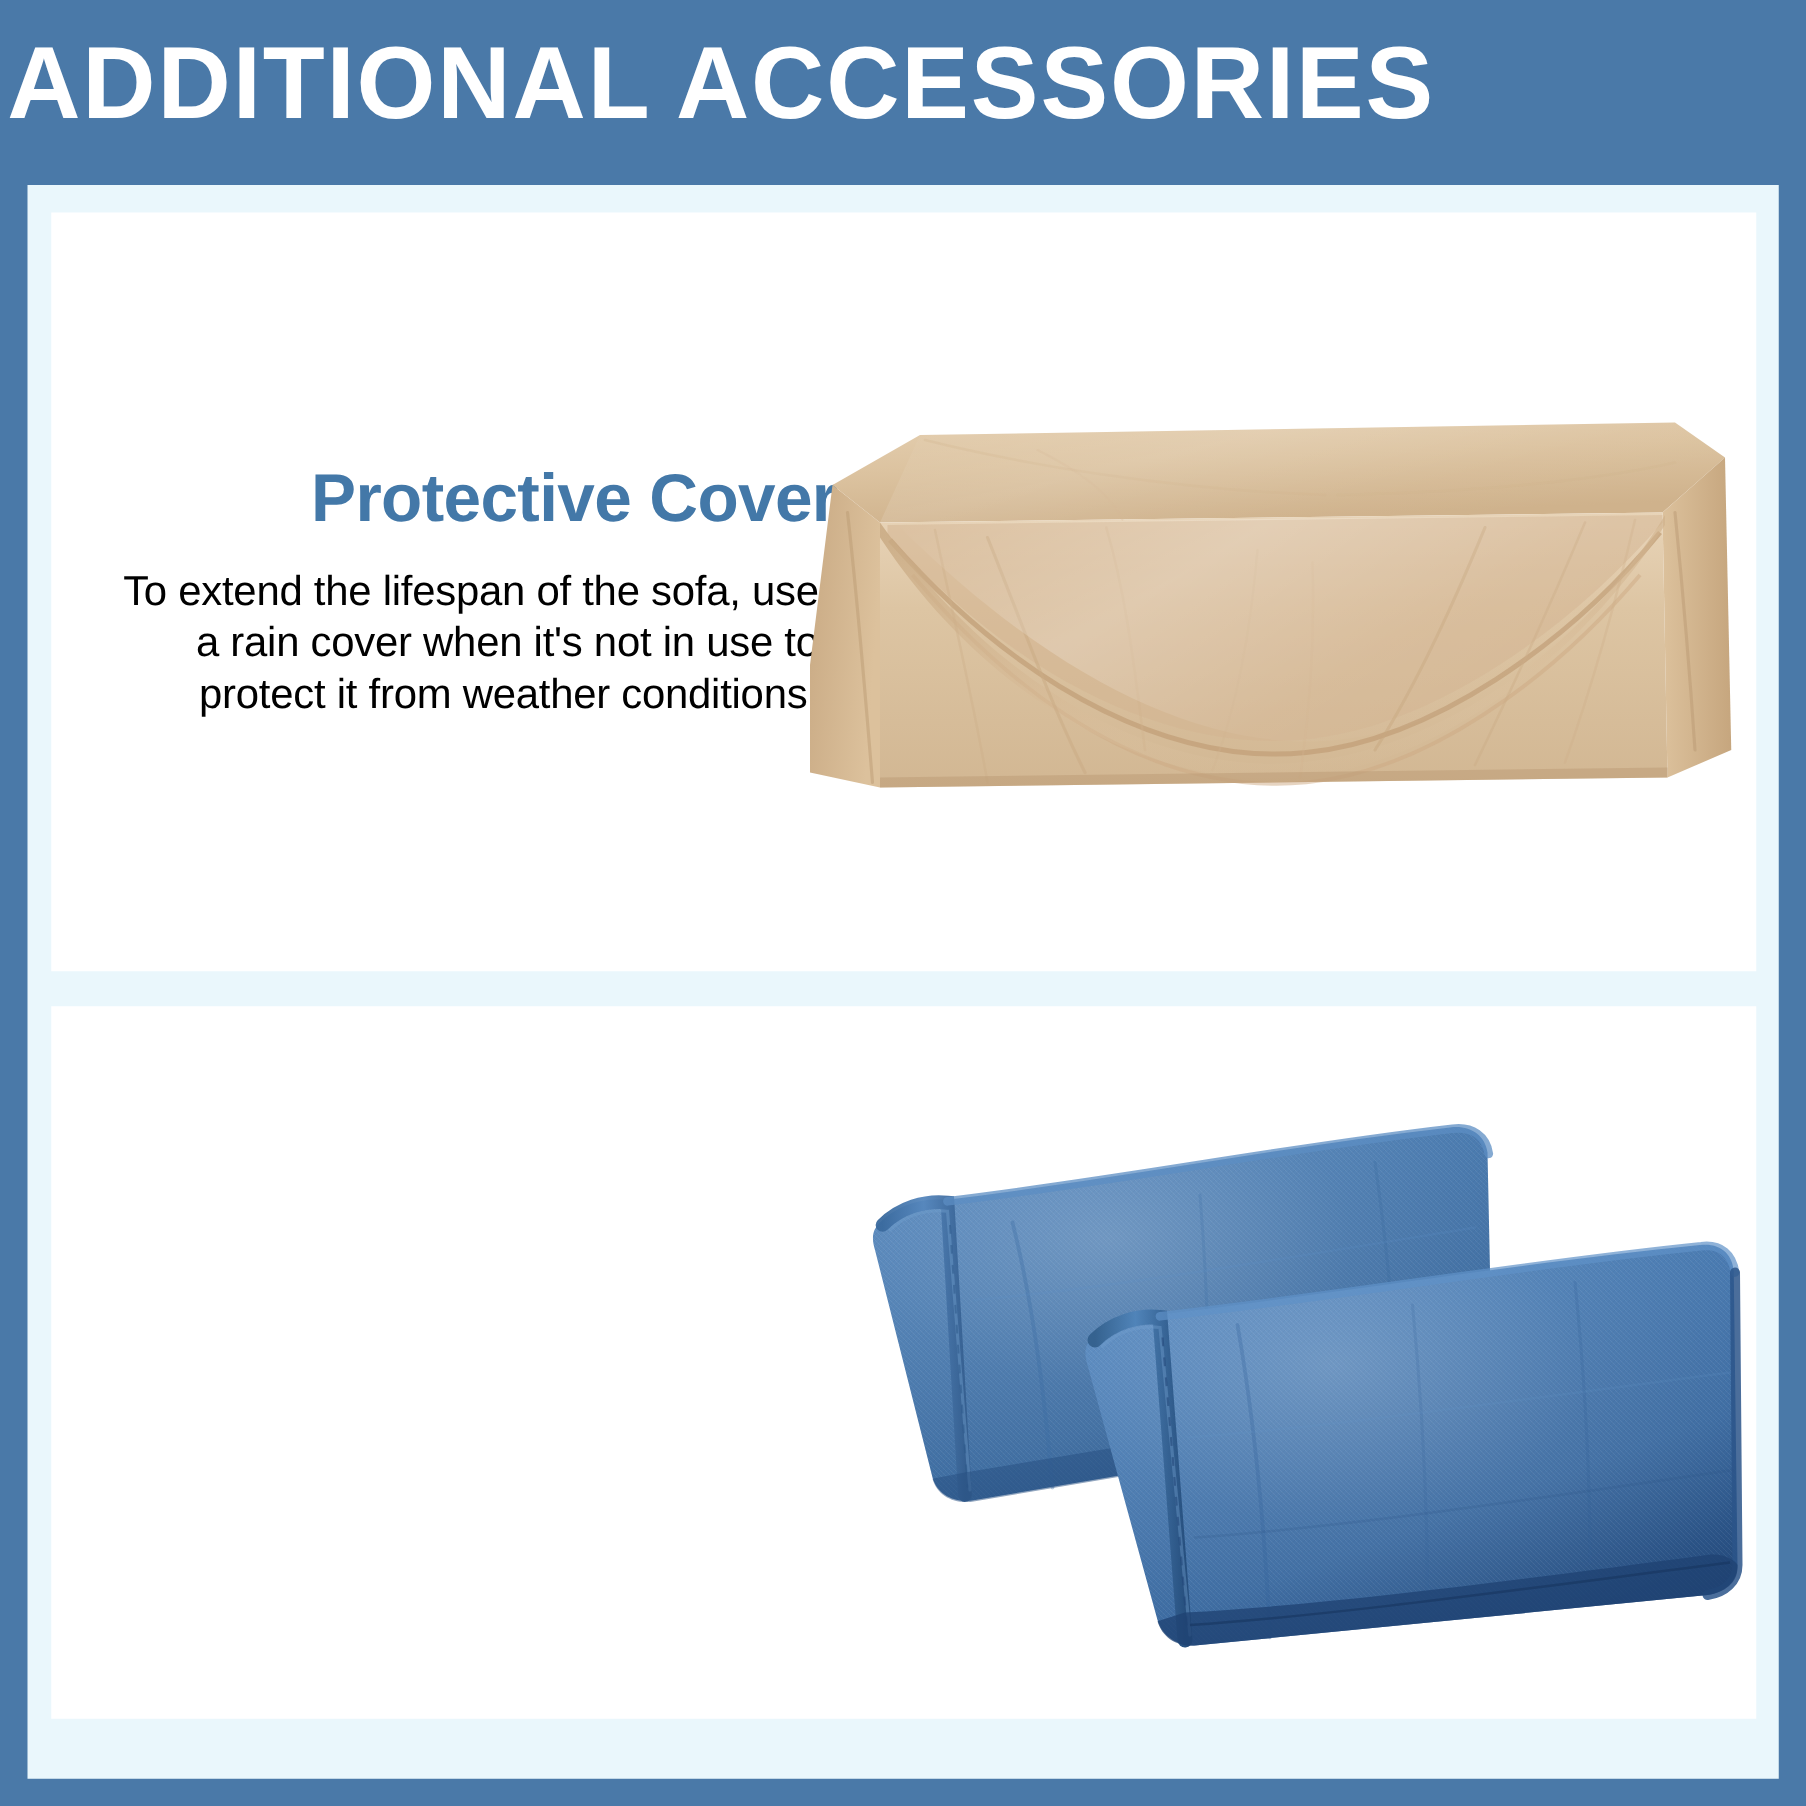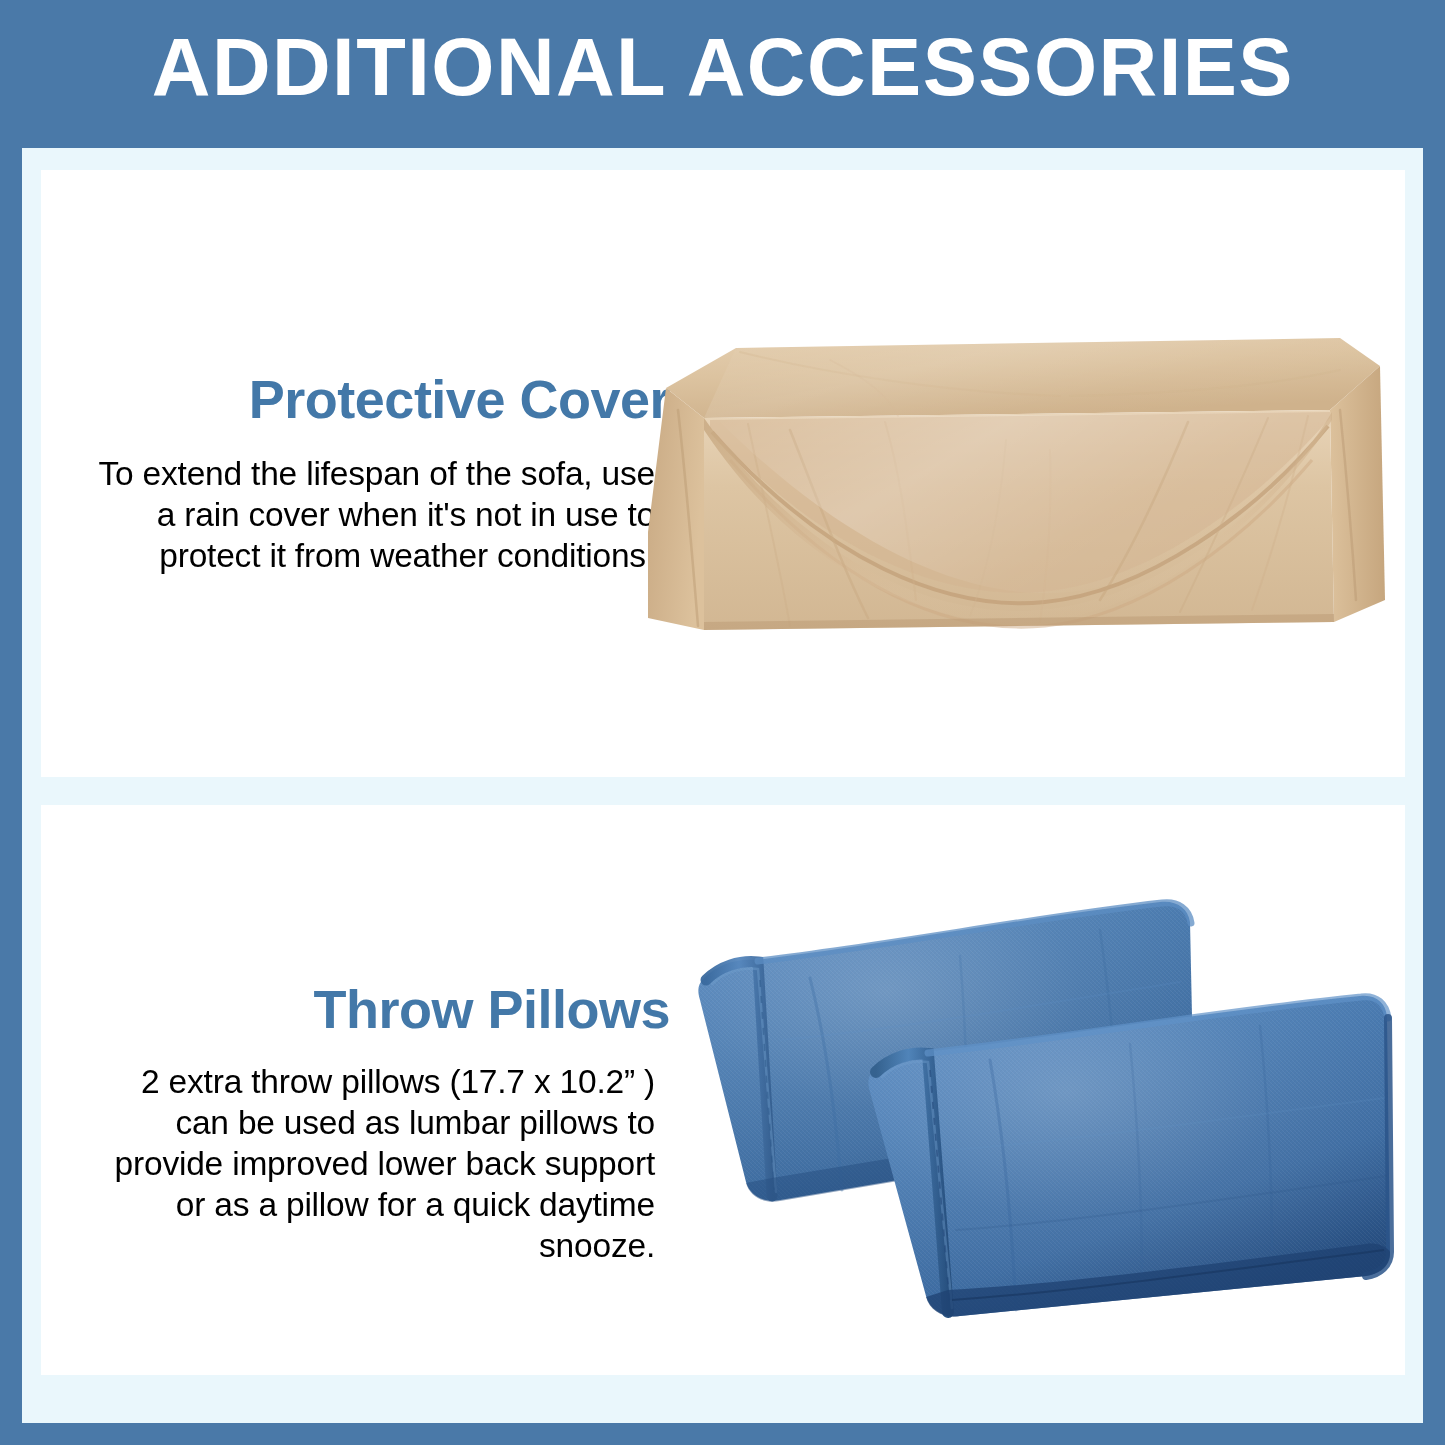--- a/index.html
+++ b/index.html
@@ -24,21 +24,20 @@
 
   
   .header {
     position: absolute;
     left: 0;
     top: 0;
     width: 1445px;
     height: 128px;
     display: flex;
     align-items: center;
-    justify-content: center;
   }
   .header-title {
     color: #ffffff;
     font-family: "Liberation Sans", sans-serif;
     font-weight: bold;
     font-size: 82px;
     letter-spacing: 1.5px;
     line-height: 1;
     white-space: nowrap;
     transform: scaleX(0.99);
@@ -216,24 +215,20 @@
 
       <path d="M80 122 C210 250 330 302 430 292 C540 280 640 200 690 116 L690 112 L80 118 Z" fill="url(#sheen)" opacity="0.5"></path>
       <path d="M96 48 L700 38 L740 66 L690 110 L64 118 Z" fill="url(#sheen)" opacity="0.28"></path>
 
       <path d="M64 322 L694 314 L694 322 L64 330 Z" fill="#b89672" opacity="0.45"></path>
     </svg>
   </div>
 
   <div class="panel panel-pillows"></div>
 
-  <div class="text-block block-pillows">
-    <h2 class="section-heading">Throw Pillows</h2>
-    <p class="section-body">2 extra throw pillows (17.7 x 10.2” ) can be used as lumbar pillows to provide improved lower back support or as a pillow for a quick daytime snooze.</p>
-  </div>
 
   <div class="artwork art-pillows">
     <svg viewBox="0 0 740 475" xmlns="http://www.w3.org/2000/svg">
       <defs>
         <linearGradient id="backPillowFill" x1="0" y1="0" x2="0.6" y2="1">
           <stop offset="0%" stop-color="#5a8cc2"></stop>
           <stop offset="35%" stop-color="#4e7fb4"></stop>
           <stop offset="75%" stop-color="#3f6ea2"></stop>
           <stop offset="100%" stop-color="#2f5a8c"></stop>
         </linearGradient>

